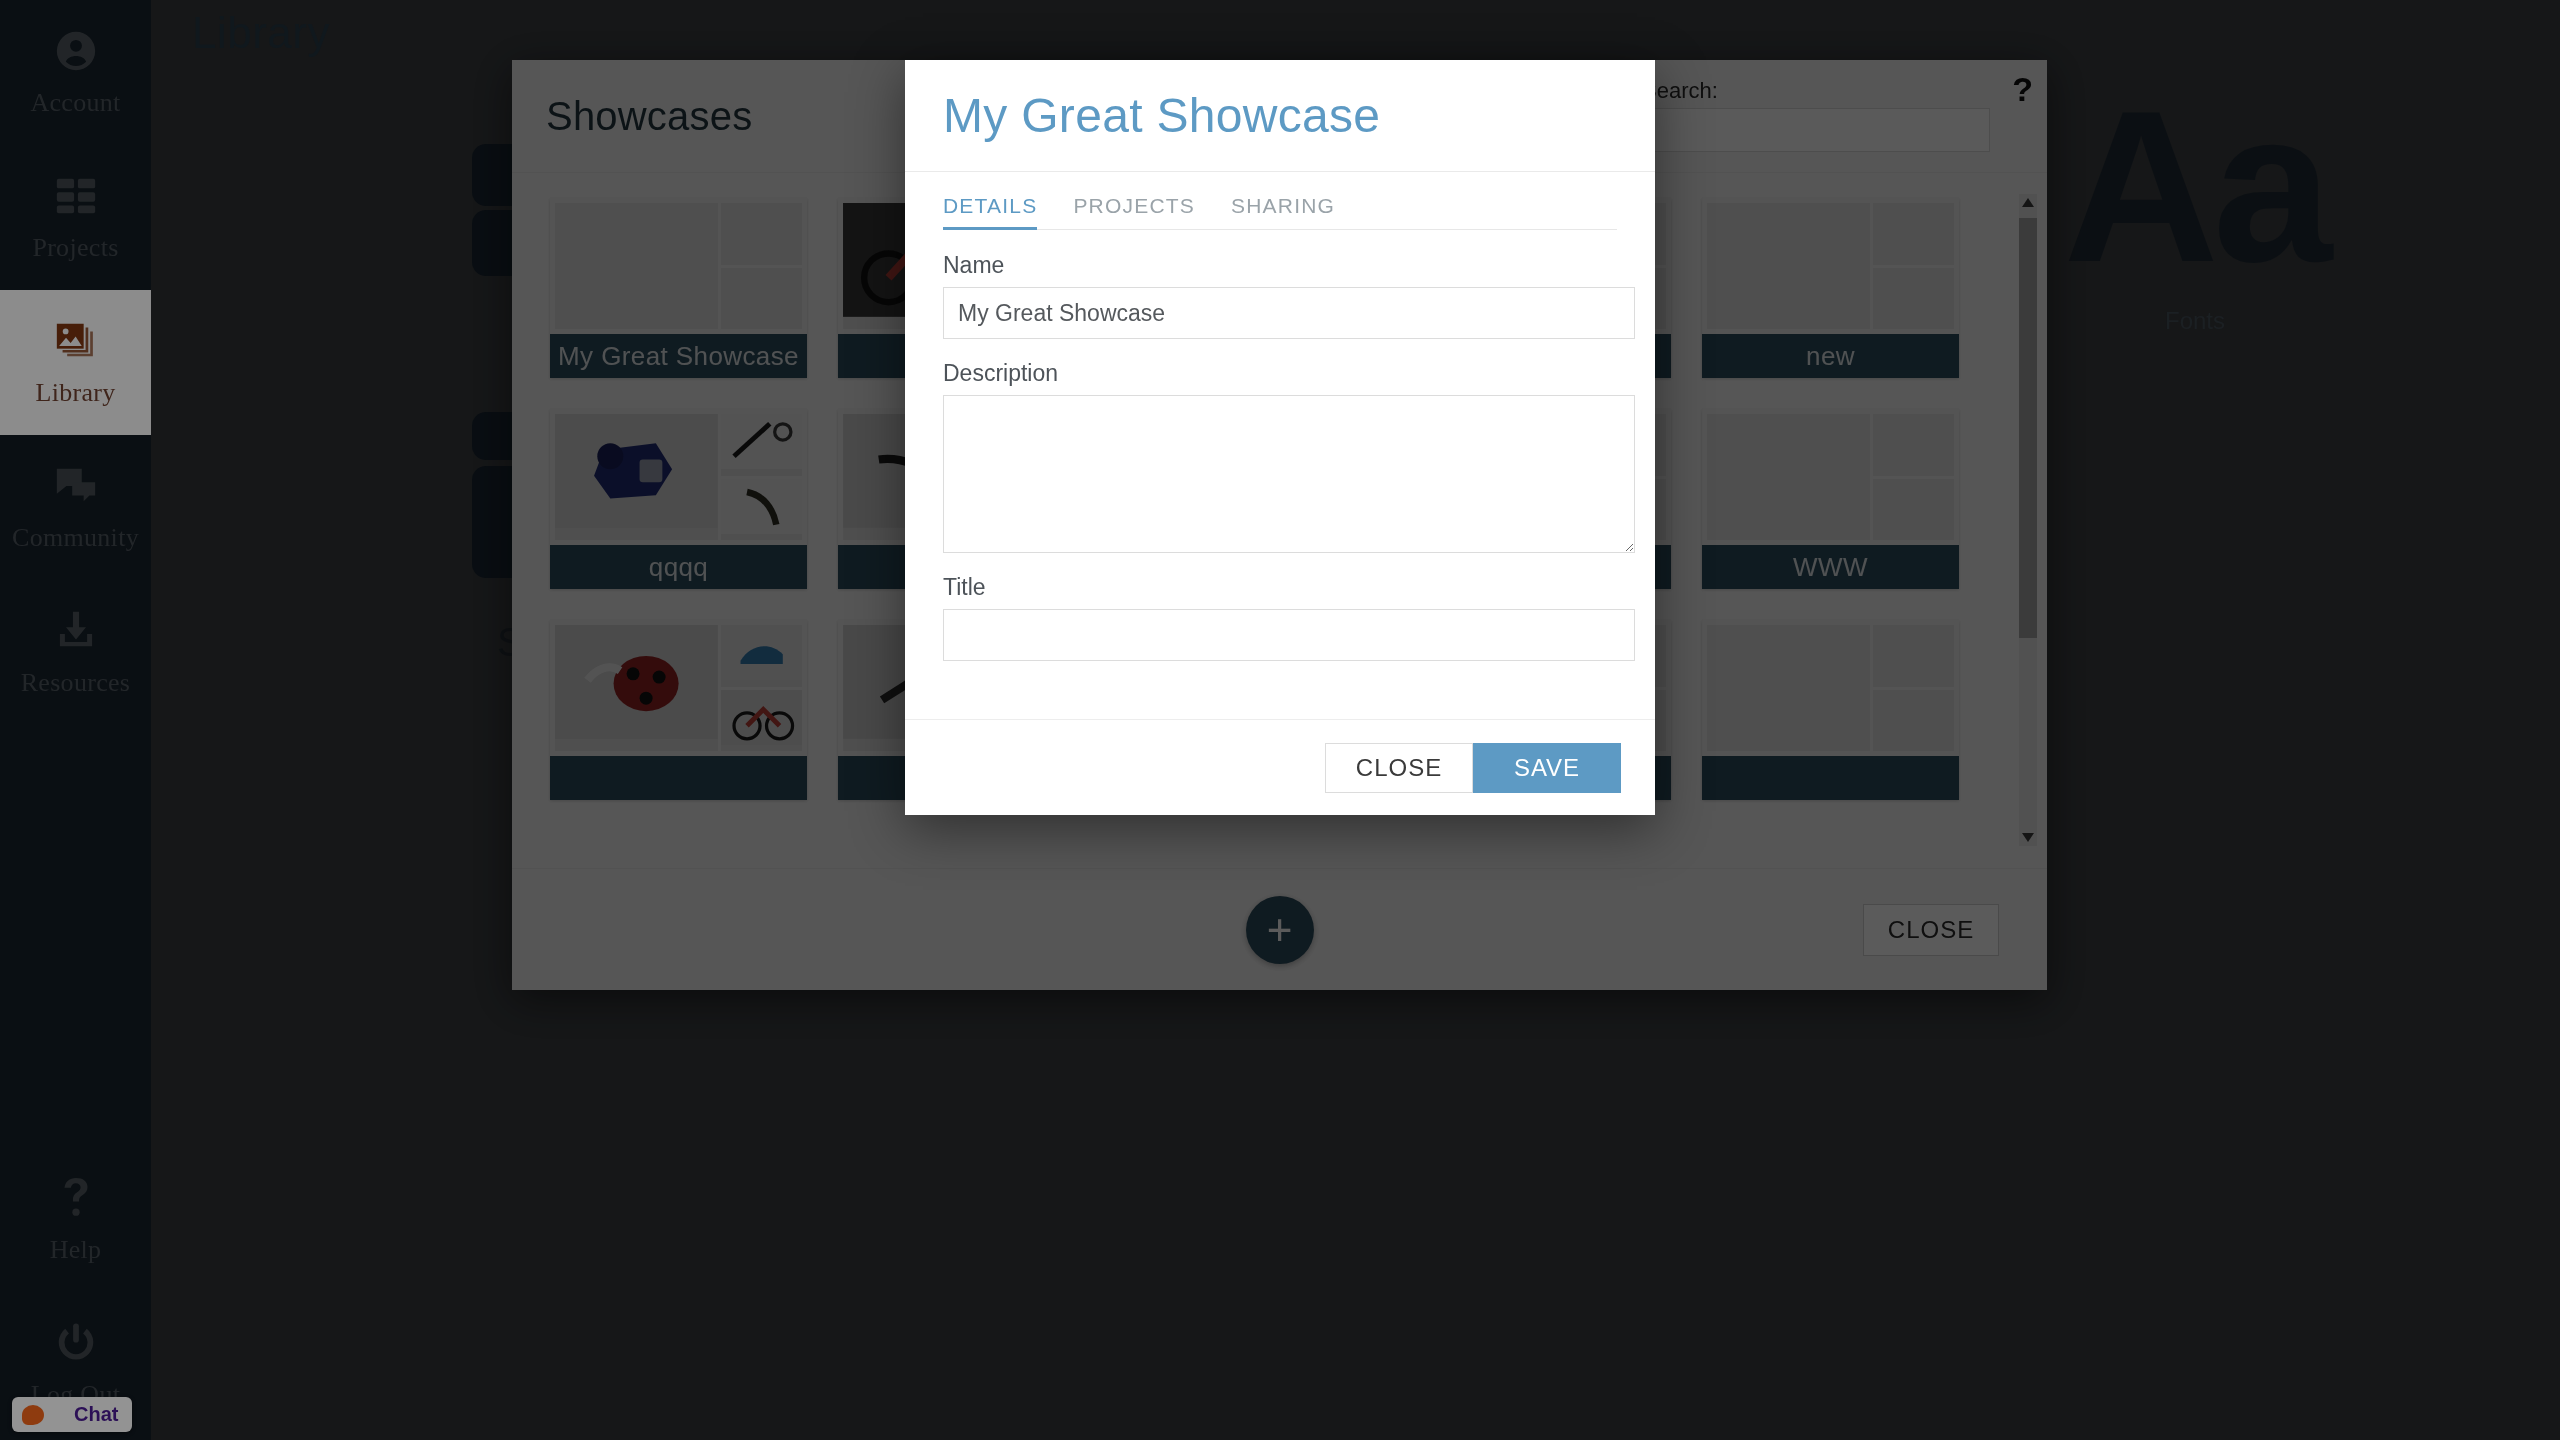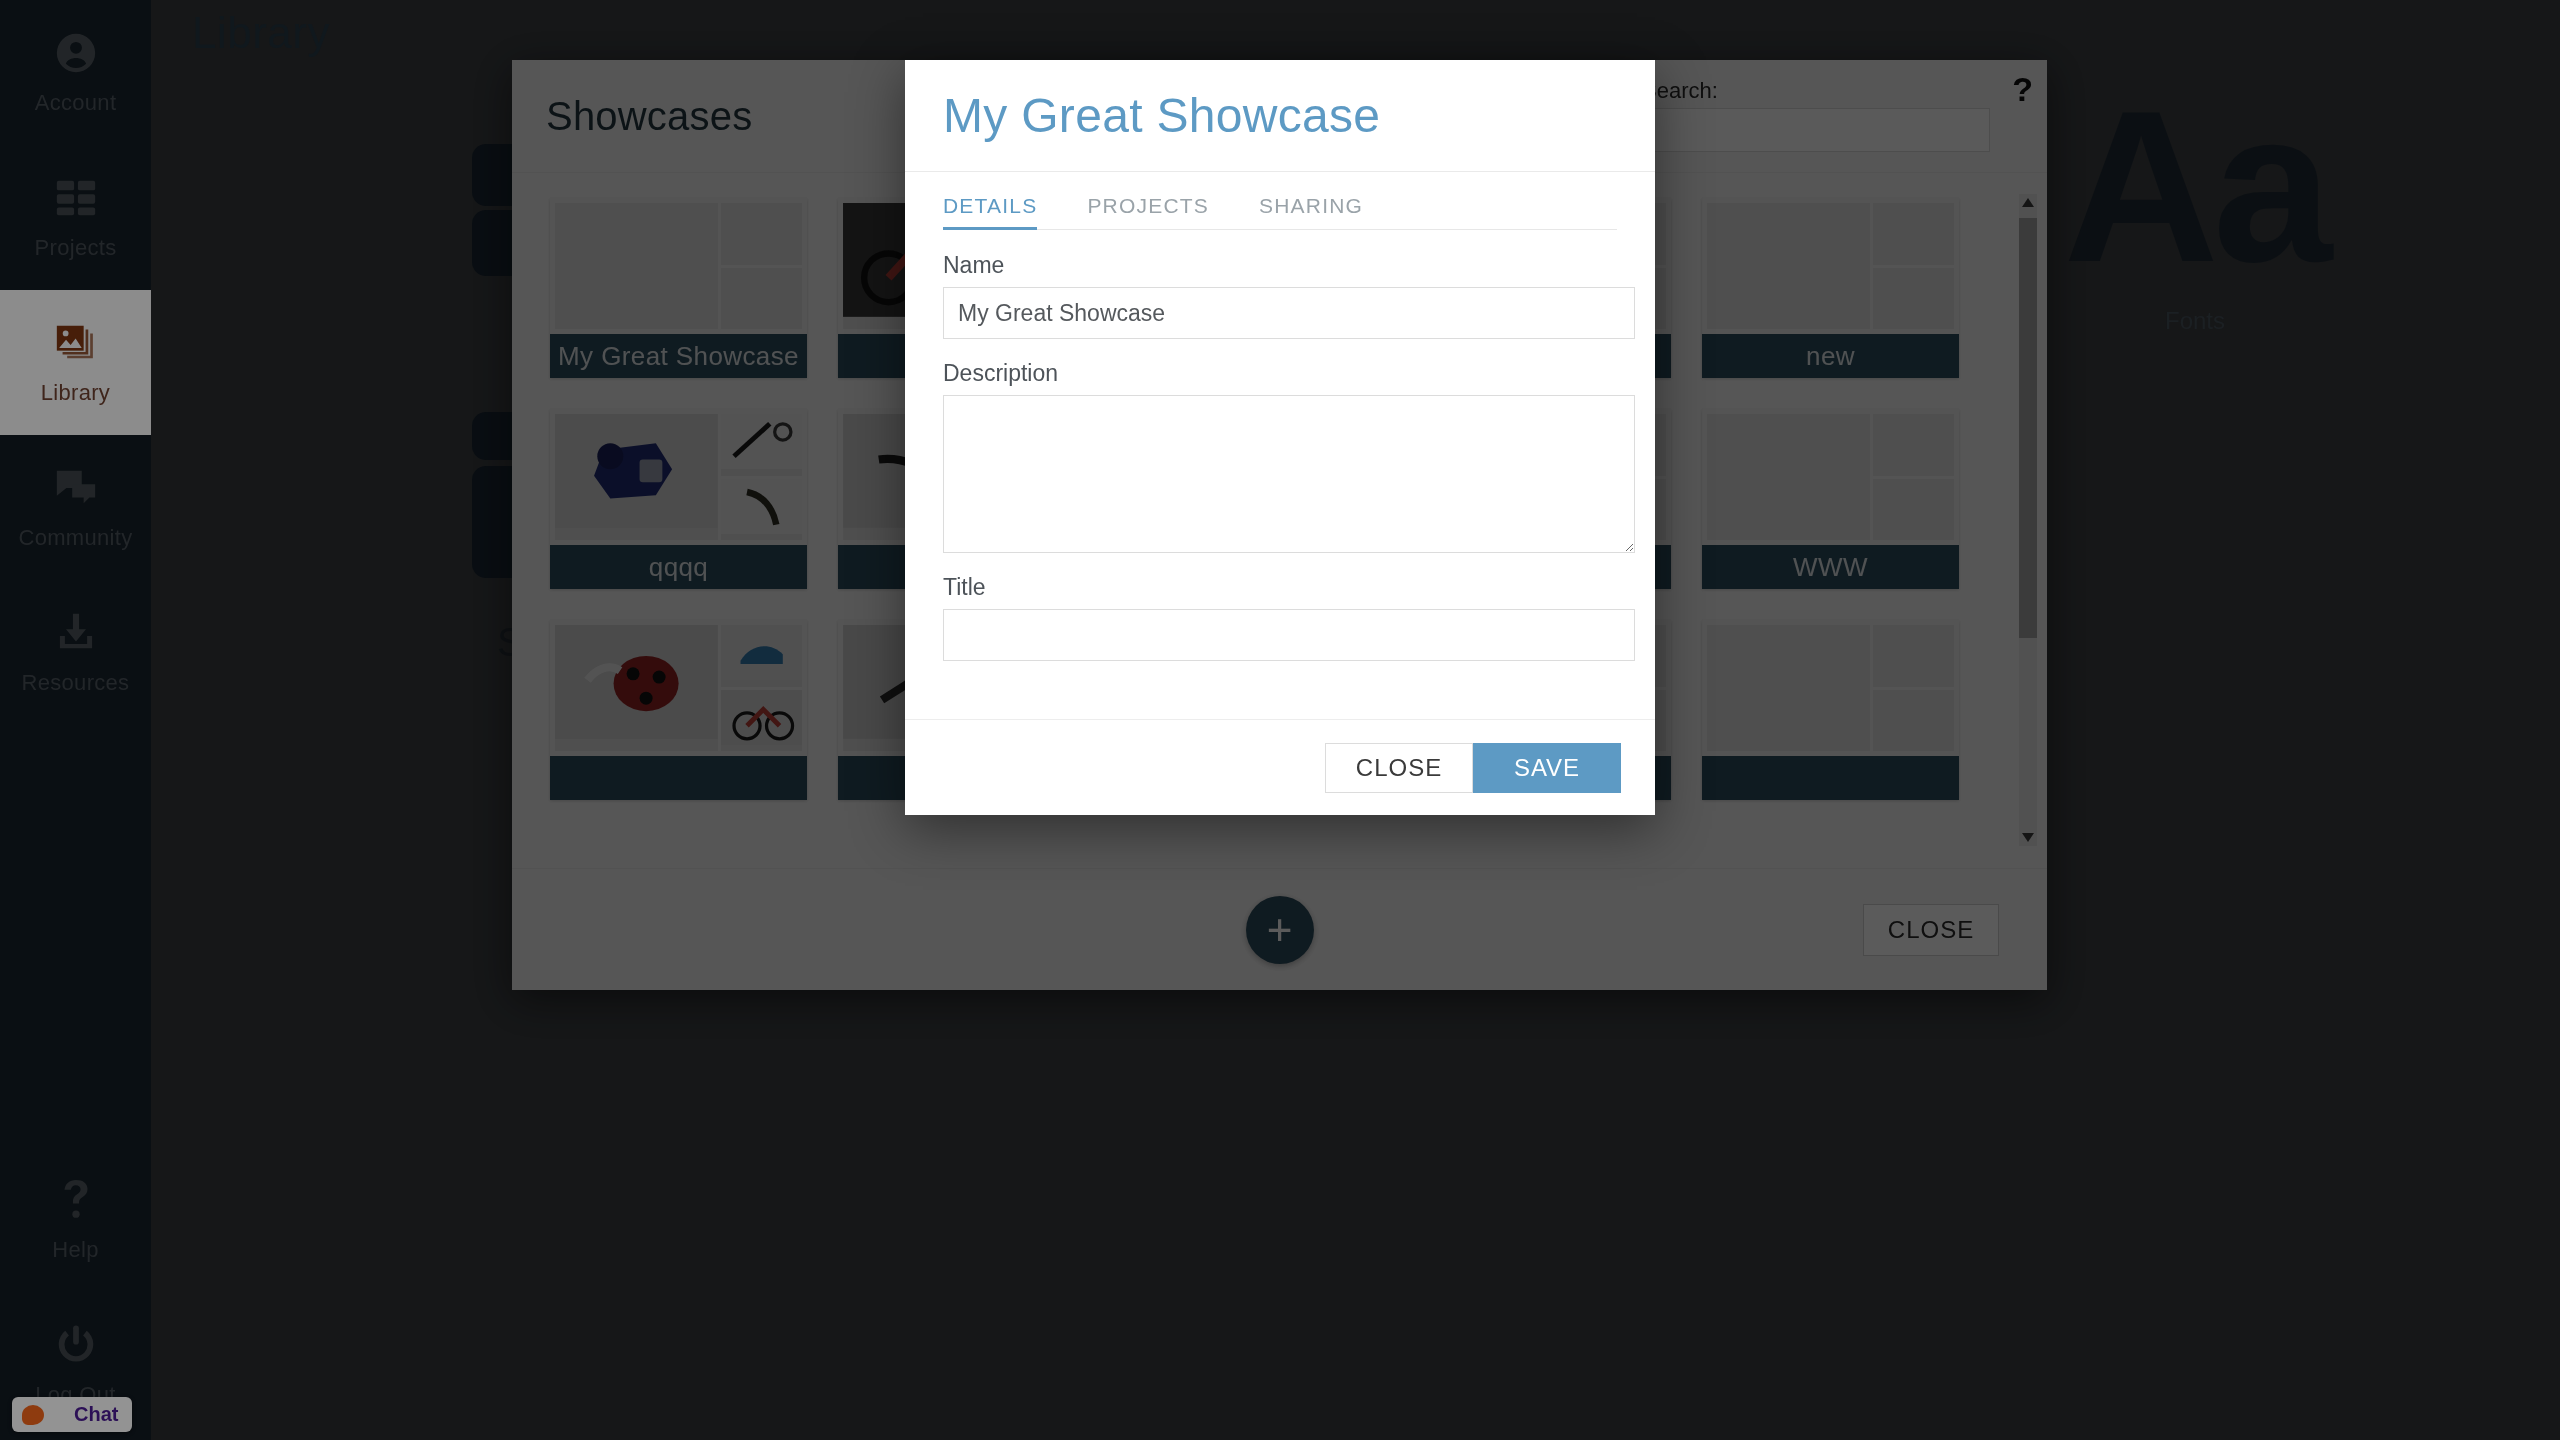--- a/index.html
+++ b/index.html
@@ -26,22 +26,22 @@
     align-items: center; justify-content: center;
     gap: 14px;
     color: #3b4148;
     position: relative;
   }
   .side-item.active { background: #f1f1f1; }
   .side-item.active .side-label { color: #6d4030; }
   .side-icon { width: 46px; height: 46px; display: block; fill: #3b4146; }
   .side-item.active .side-icon { fill: #7a3510; }
   .side-label {
-    font-size: 22px; letter-spacing: .3px; color: #3c4248;
-    font-family: Liberation Sans, sans-serif;
+    font-size: 26px; letter-spacing: .3px; color: #3c4248;
+    font-family: Liberation Serif, serif;
     text-align: center;
   }
   .side-spacer { flex: 1 1 auto; }
 
   .chat-widget {
     position: absolute; left: 12px; bottom: 8px;
     background: #fdfdfd; border-radius: 6px;
     padding: 6px 14px 6px 10px;
     display: flex; align-items: center; gap: 8px;
     box-shadow: 0 1px 4px rgba(0,0,0,.4);
@@ -174,21 +174,21 @@
     display: flex; flex-direction: column;
   }
   .modal-header {
     flex: none; height: 112px;
     border-bottom: 1px solid #eaeaea;
     display: flex; align-items: center;
     padding: 0 38px;
   }
   .modal-title { font-size: 48px; color: #5d9ac4; letter-spacing: .3px; }
   .modal-tabs-wrap { padding: 22px 38px 0 38px; }
-  .tabs-row { display: flex; border-bottom: 1px solid #e7e7e7; gap: 14px; }
+  .tabs-row { display: flex; border-bottom: 1px solid #e7e7e7; }
   .tab {
     font-size: 21px; letter-spacing: 1.2px;
     color: #9aa3a9; padding: 0 18px 11px 18px;
     position: relative;
   }
   .tab:first-child { padding-left: 0; }
   .tab.active { color: #5d9ac4; }
   .tab.active::after {
     content: ""; position: absolute;
     left: 0; right: 18px; bottom: -1px; height: 3px;

